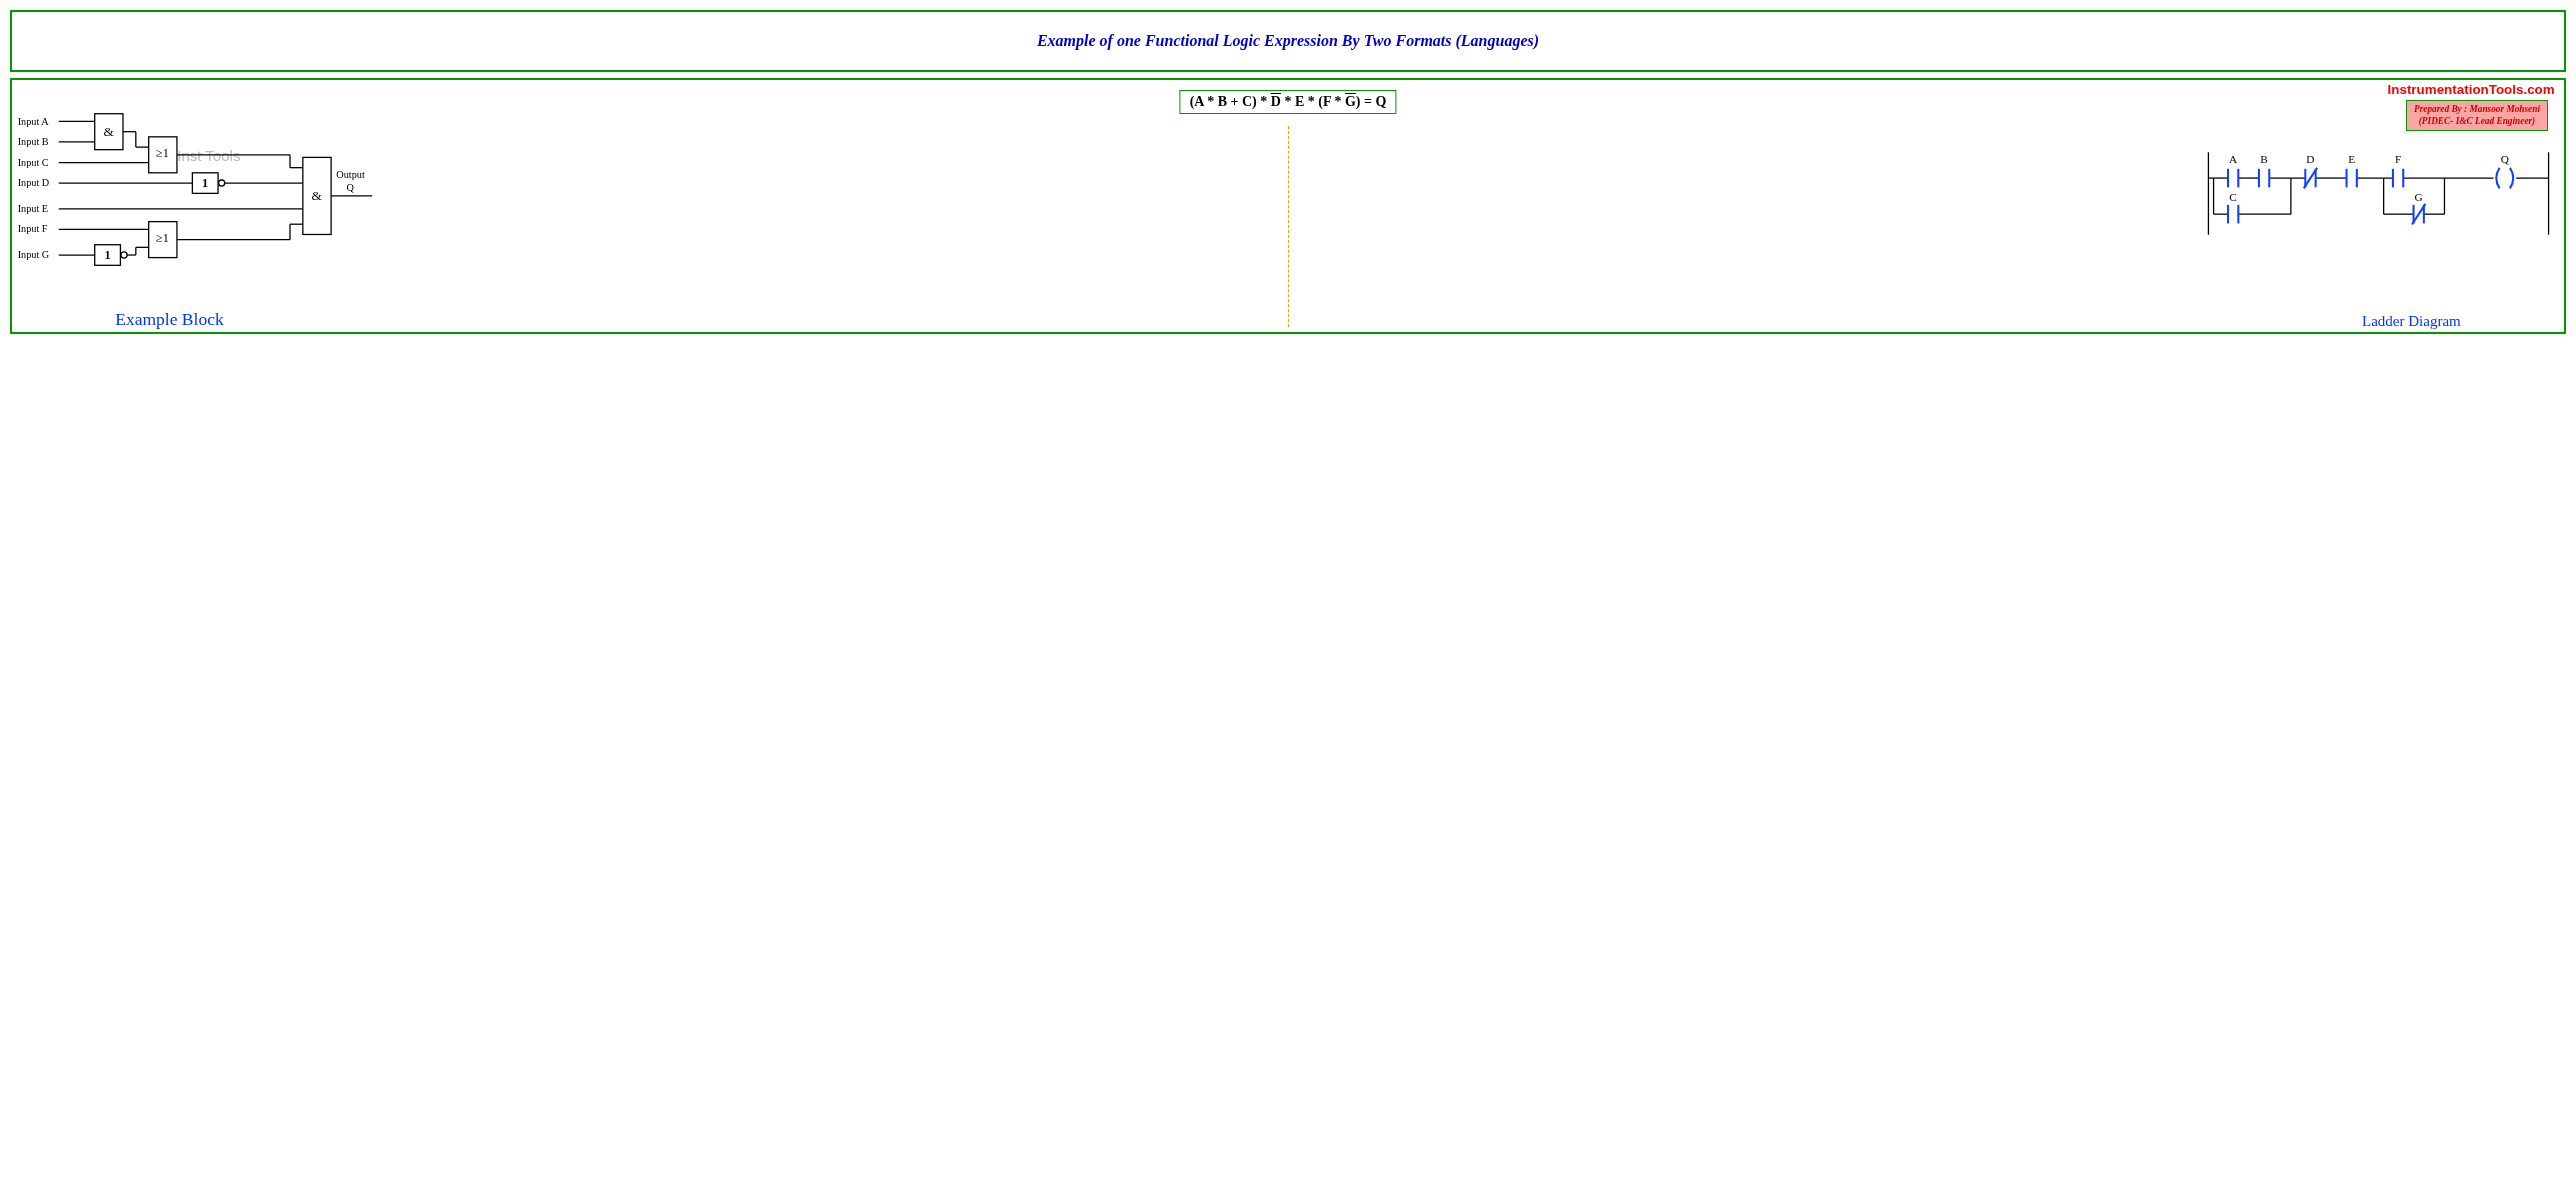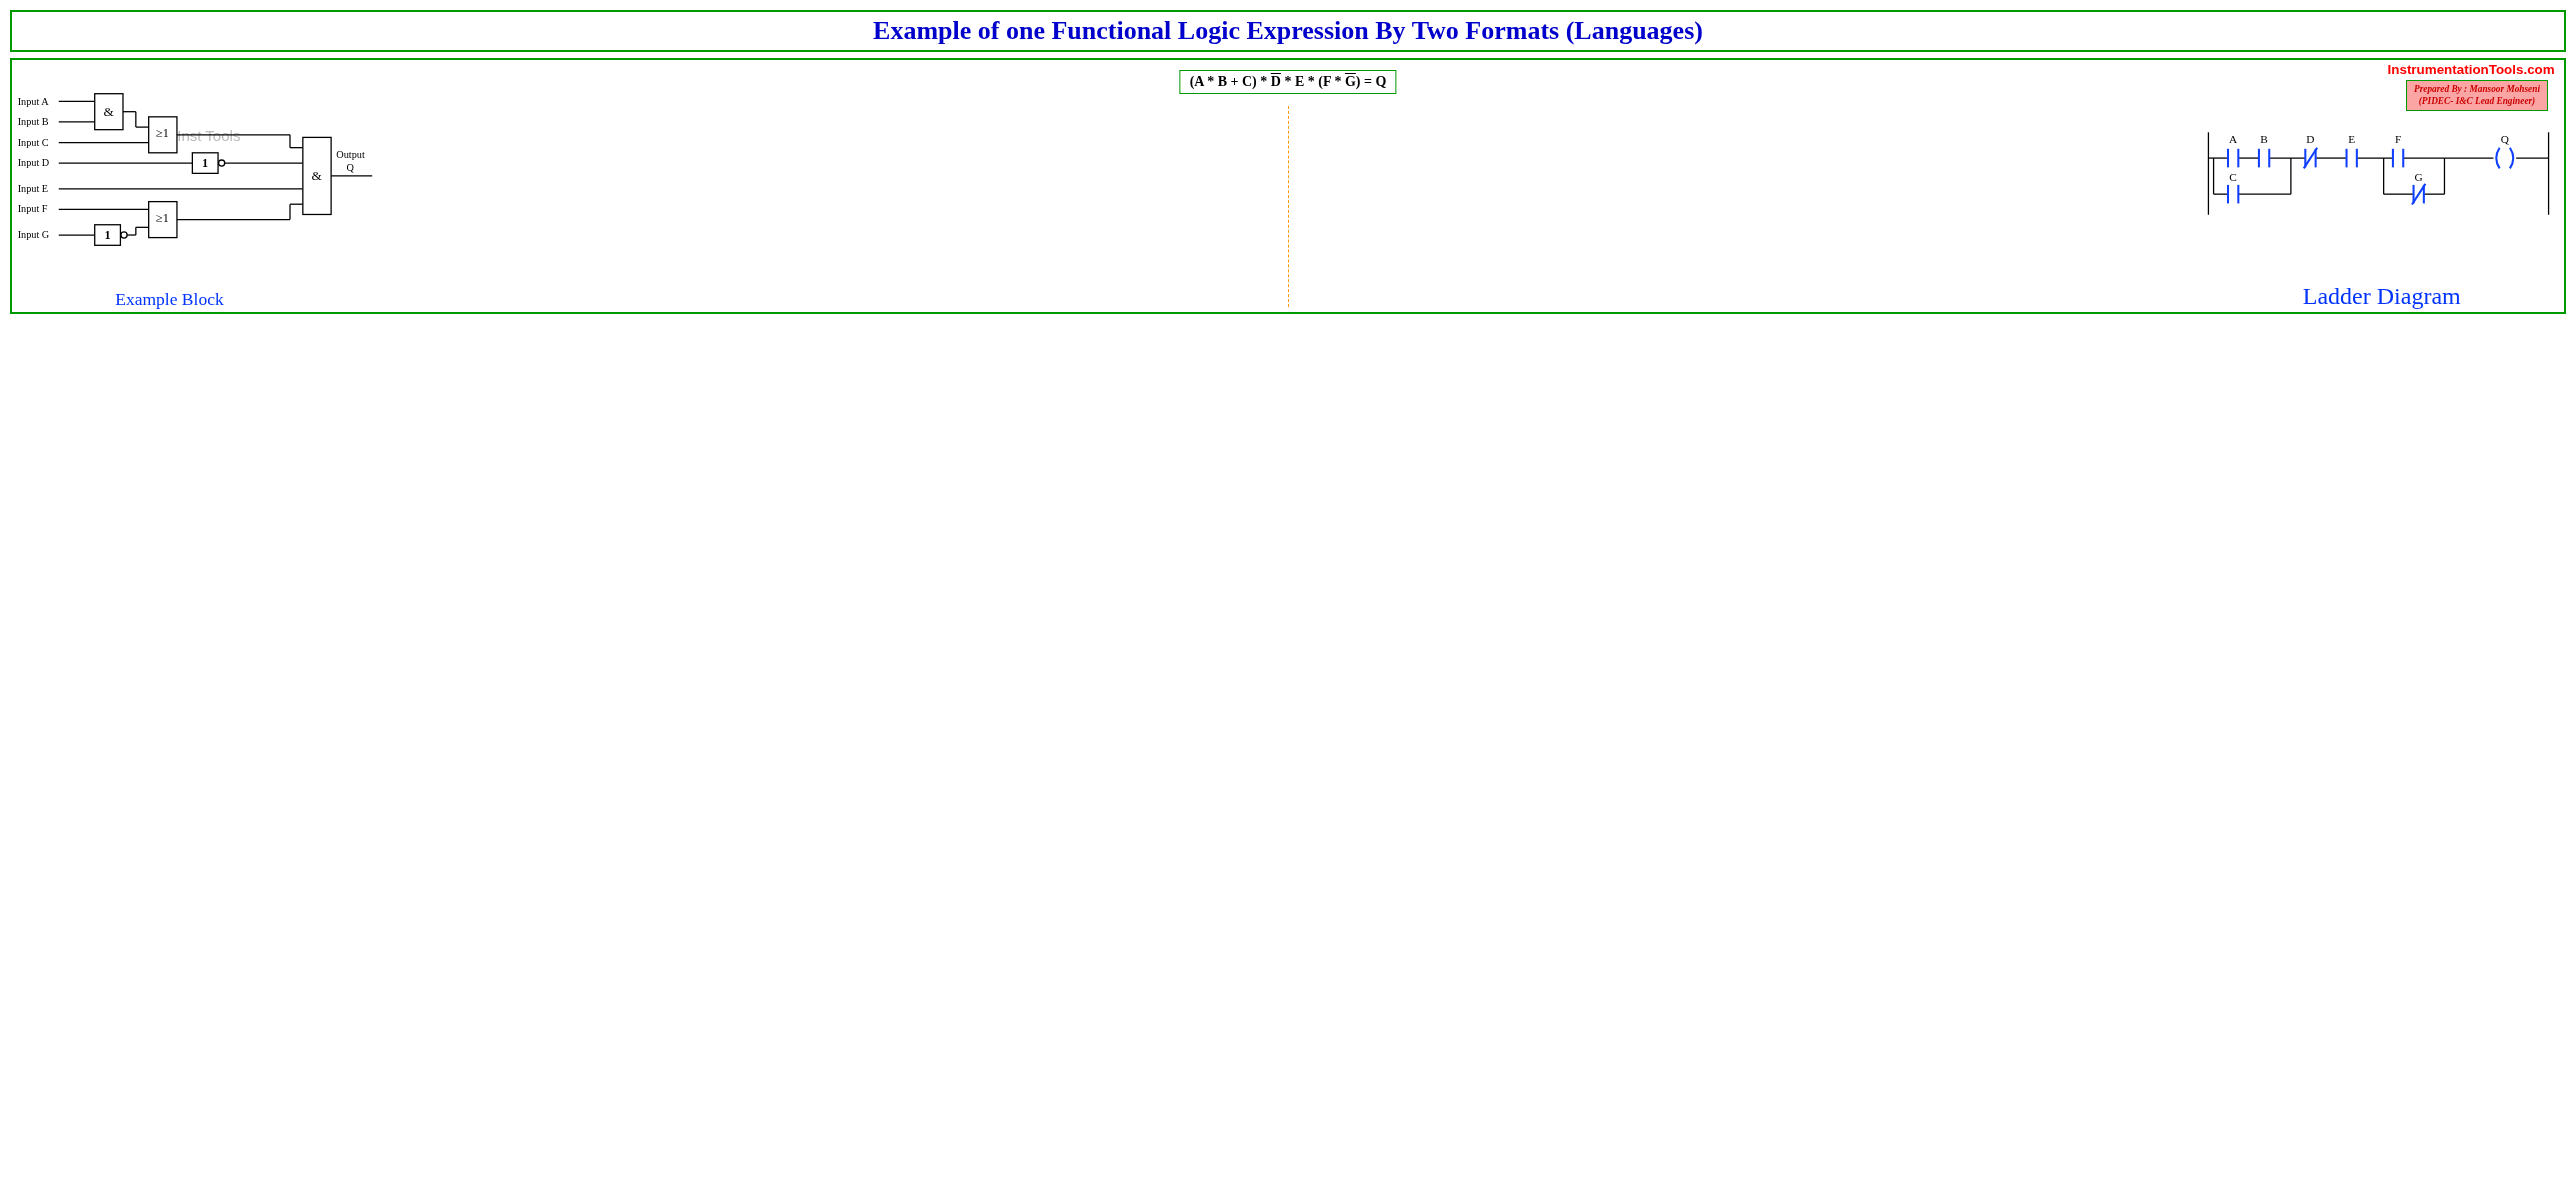--- a/index.html
+++ b/index.html
@@ -8,24 +8,25 @@
     background: white;
     font-family: "Times New Roman", Times, serif;
   }
   .title-box {
     border: 2.1px solid #009900;
     padding: 4.1px 10.3px;
     margin-bottom: 5.2px;
     text-align: center;
   }
   .title-box h1 {
-    margin: 0;
+    margin: 16px;
     color: #0000cc;
-    font-weight: bold;
-    font-size: 26px;
+    font-style: italic;
+    font-weight: bold;
+    font-size: 16px;
   }
   .main-box {
     border: 2.1px solid #009900;
     padding: 10.3px 5.2px 5.2px 5.2px;
     position: relative;
     height: 237px;
   }
   .expr-box {
     position: absolute;
     left: 50%;
@@ -76,21 +77,21 @@
     left: 103px;
     bottom: 2.6px;
     color: #0033ff;
     font-size: 17.5px;
   }
   .right-caption {
     position: absolute;
     right: 103px;
     bottom: 2.6px;
     color: #0033ff;
-    font-size: 24px;
+    font-size: 15px;
   }
   svg text { font-family: "Times New Roman", Times, serif; }
   .watermark {
     position: absolute;
     left: 165px;
     top: 67px;
     color: #bbb;
     font-family: Liberation Sans, sans-serif;
     font-size: 15px;
   }

